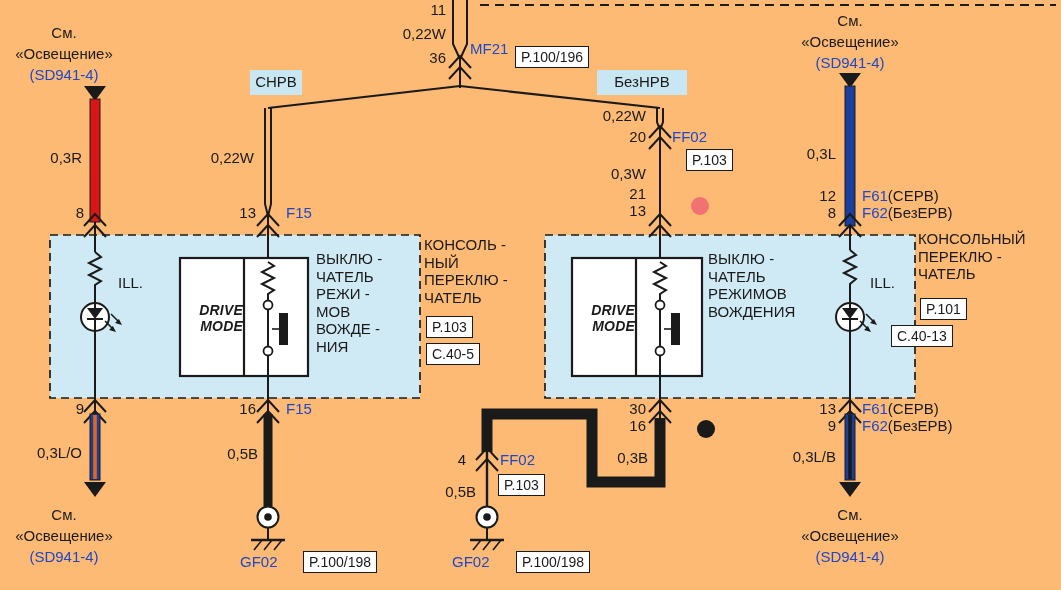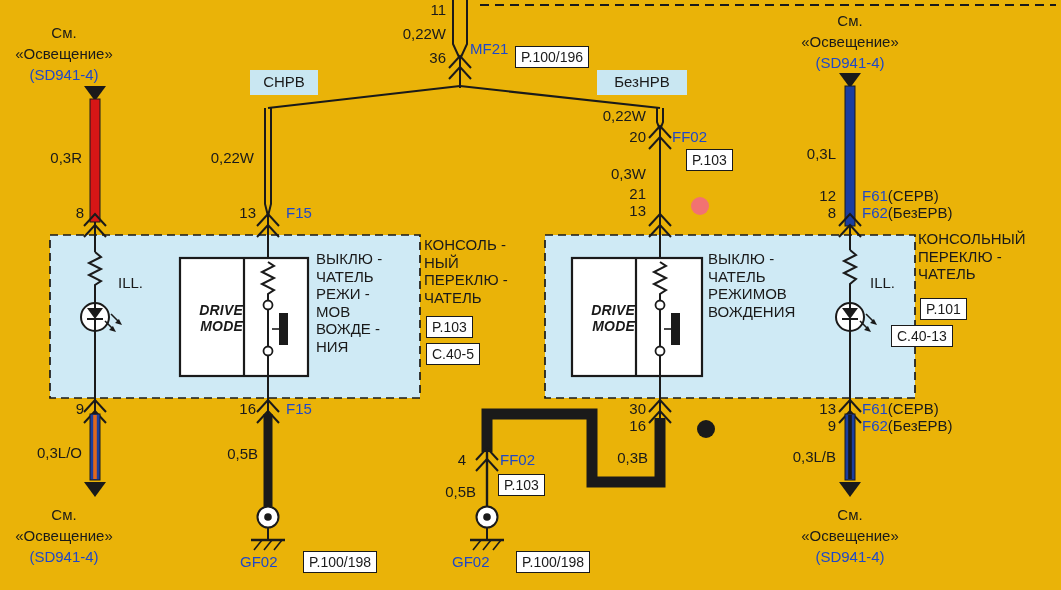--- a/index.html
+++ b/index.html
@@ -1,20 +1,20 @@
 <!DOCTYPE html>
 <html><head>
 <meta charset="utf-8">
 <style>
   * { margin:0; padding:0; box-sizing:border-box; }
   html,body { background:#e9e9e9; }
   body { font-family:"Liberation Sans", sans-serif; }
   .stage {
     position:relative; width:1061px; height:590px;
-    background:#eab308; overflow:hidden; color:#1a1a1a; font-size:15px;
+    background:#fdba74; overflow:hidden; color:#1a1a1a; font-size:15px;
   }
   svg.wires { position:absolute; left:0; top:0; }
   .lbl { position:absolute; white-space:nowrap; line-height:18px; }
   .r { text-align:right; }
   .blue { color:#1f48c8; }
   .boxref {
     position:absolute; border:1.6px solid #1a1a1a; background:#ffffff;
     padding:0 5px; font-size:14px; line-height:20px; white-space:nowrap;
   }
   .mltext { position:absolute; white-space:pre-line; line-height:17.5px; }
@@ -215,21 +215,21 @@
     <circle cx="706" cy="429" r="9" fill="#1a1a1a" stroke="none"></circle>
   </g>
 </svg>
 
 <div class="lbl r" style="left:414px;top:1px;width:32px">11</div>
 <div class="lbl r" style="left:372px;top:25px;width:74px">0,22W</div>
 <div class="lbl r" style="left:414px;top:49px;width:32px">36</div>
 <div class="lbl blue" style="left:470px;top:40px">MF21</div>
 <div class="boxref" style="left:515px;top:46px">P.100/196</div>
 
-<div class="branchlbl" style="left:250px;top:70px;width:68px">СНРВ</div>
+<div class="branchlbl" style="left:250px;top:70px;width:52px">СНРВ</div>
 <div class="branchlbl" style="left:597px;top:70px;width:90px">БезНРВ</div>
 
 <div class="seenote" style="left:0;top:22px">
   <div>См.</div>
   <div>«Освещение»</div>
   <div class="blue">(SD941-4)</div>
 </div>
 <div class="lbl r" style="left:10px;top:149px;width:72px">0,3R</div>
 <div class="lbl r" style="left:50px;top:204px;width:34px">8</div>
 

